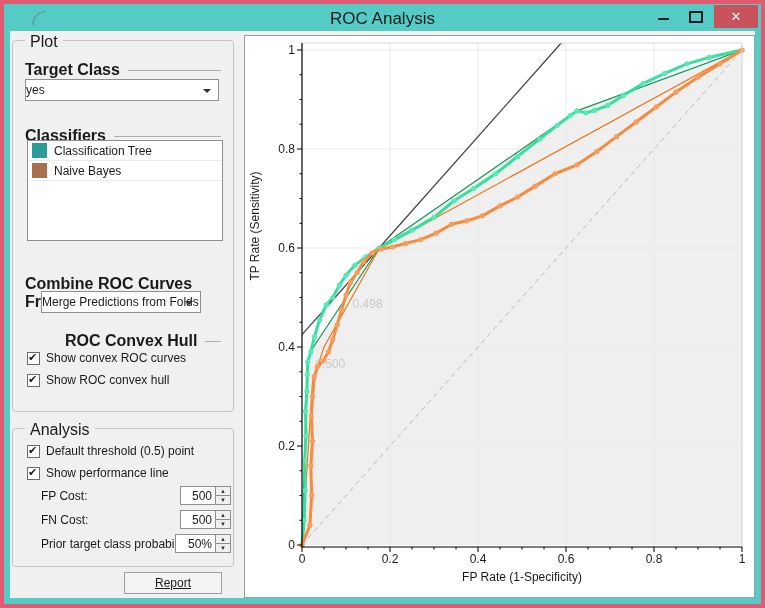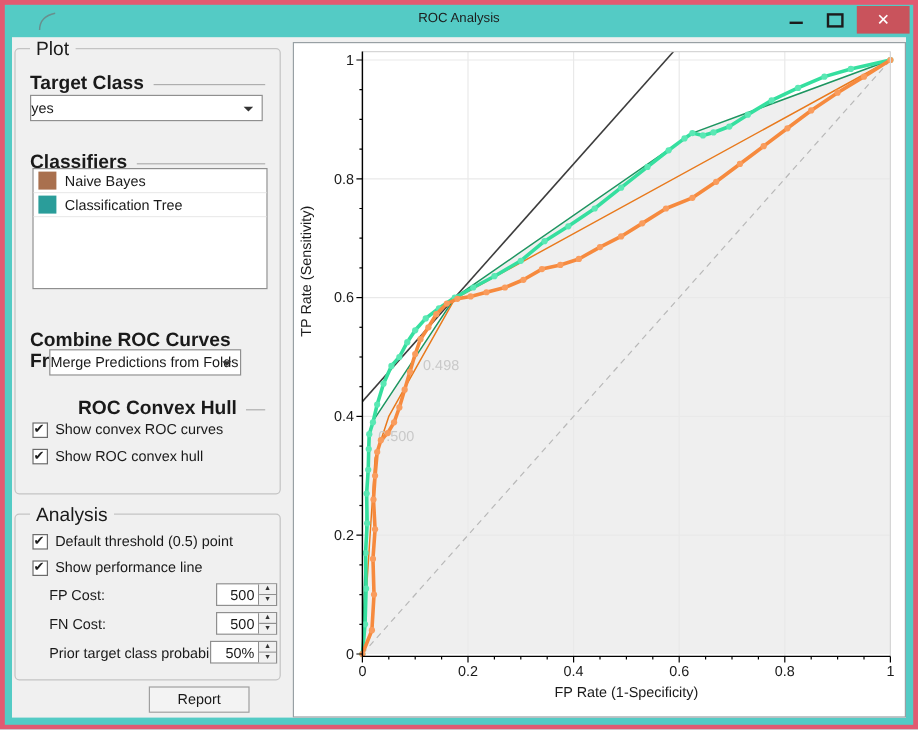--- a/index.html
+++ b/index.html
@@ -1,20 +1,20 @@
 <!DOCTYPE html>
 <html><head>
 <meta charset="utf-8">
 <style>
   *{box-sizing:border-box;margin:0;padding:0;}
   body{font-family:"Liberation Sans",sans-serif;background:#ffffff;}
   .window{position:relative;width:765px;height:608px;background:#54cbc5;border:4px solid #e25a71;overflow:hidden;}
   .titlebar{position:absolute;left:0;top:0;right:0;height:27px;}
   .app-icon{position:absolute;left:26px;top:5px;width:18px;height:18px;opacity:.75;}
-  .win-title{position:absolute;left:0;right:0;top:5px;text-align:center;font-size:11px;color:#1c1c1c;}
+  .win-title{position:absolute;left:0;right:0;top:5px;text-align:center;font-size:17px;color:#1c1c1c;}
   .min-glyph{position:absolute;right:92px;top:14px;width:11px;height:2px;background:#1c1c1c;}
   .max-btn{position:absolute;right:58px;top:7px;width:14px;height:12px;border:2px solid #1c1c1c;background:transparent;}
   .close-btn{position:absolute;right:3px;top:1px;width:44px;height:23px;background:#c9535c;color:#fff;text-align:center;line-height:23px;font-size:13px;}
   .content{position:absolute;left:6px;top:27px;width:745px;height:567px;background:#f0f0f0;}
   .sidebar{position:absolute;left:0;top:0;width:232px;height:100%;font-size:12px;color:#1a1a1a;}
   .groupbox{position:absolute;border:1px solid #c3c3c3;border-radius:4px;}
   .gb-label{position:absolute;top:-8px;left:12px;background:#f0f0f0;padding:0 5px;font-size:16px;}
   .sec-header{position:absolute;left:12px;right:12px;display:flex;align-items:center;gap:8px;font-size:16px;font-weight:bold;}
   .sec-header .line{flex:1;height:1px;background:#aeaeae;}
   .combo{position:absolute;height:22px;background:#fff;border:1px solid #8f8f8f;display:flex;align-items:center;padding-left:0;font-size:12px;}
@@ -64,26 +64,26 @@
           <span>yes</span>
           <span class="arrow"></span>
         </div>
 
         <div class="sec-header" style="top:86px;">
           <span>Classifiers</span>
             <span class="line"></span>
         </div>
         <div class="listbox" style="top:99px;left:14px;width:196px;height:101px;">
           <div class="list-item">
+            <span class="swatch" style="background: rgb(42, 157, 154);"></span>
+            <span>Classification Tree</span>
+          </div>
+          <div class="list-item">
             <span class="swatch" style="background: rgb(169, 112, 78);"></span>
             <span>Naive Bayes</span>
-          </div>
-          <div class="list-item">
-            <span class="swatch" style="background: rgb(42, 157, 154);"></span>
-            <span>Classification Tree</span>
           </div>
         </div>
 
         <div class="sec-header" style="top:234px;">
           <span>Combine ROC Curves From Folds</span>
             <span class="line"></span>
         </div>
         <div class="combo" style="top:250px;left:0;width:160px;margin-left:28px;">
           <span>Merge Predictions from Folds</span>
           <span class="arrow"></span>
@@ -147,21 +147,21 @@
           <span class="spinbox" style="width:56px;">
             <span class="spin-val">50%</span>
             <span class="spin-btns">
               <div>▲</div>
               <div>▼</div>
             </span>
           </span>
         </div>
       </div>
 
-      <div class="pushbtn" style="left:114px;width:84px;">Report</div>
+      <div class="pushbtn" style="left:114px;width:98px;text-decoration:underline;">Report</div>
     </div>
 
     <div class="chartpanel">
       <svg id="roc-svg" width="509" height="561">
           <defs>
             <clipPath id="pc">
               <rect x="57" y="7" width="440" height="504"></rect>
             </clipPath>
           </defs>
           <polygon points="57,509 62.28,325.85 65.8,314.96 134,212 332,74.88499999999999 497,14 497,509" fill="#efefef"></polygon>

